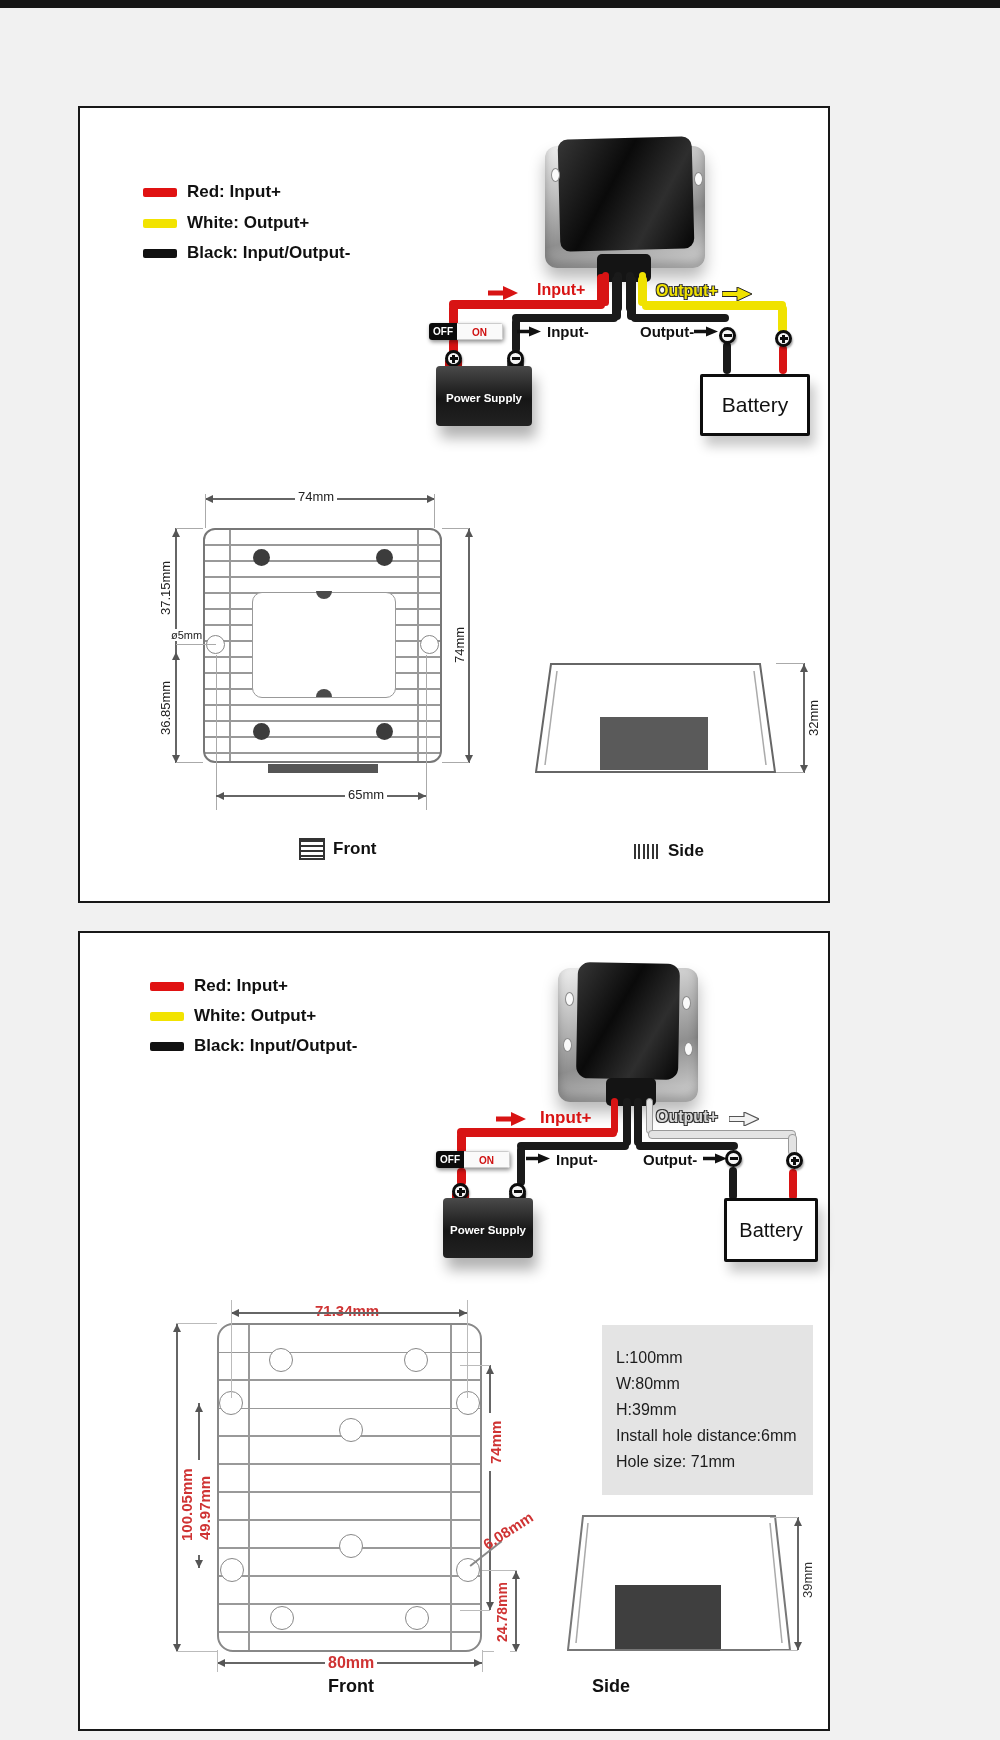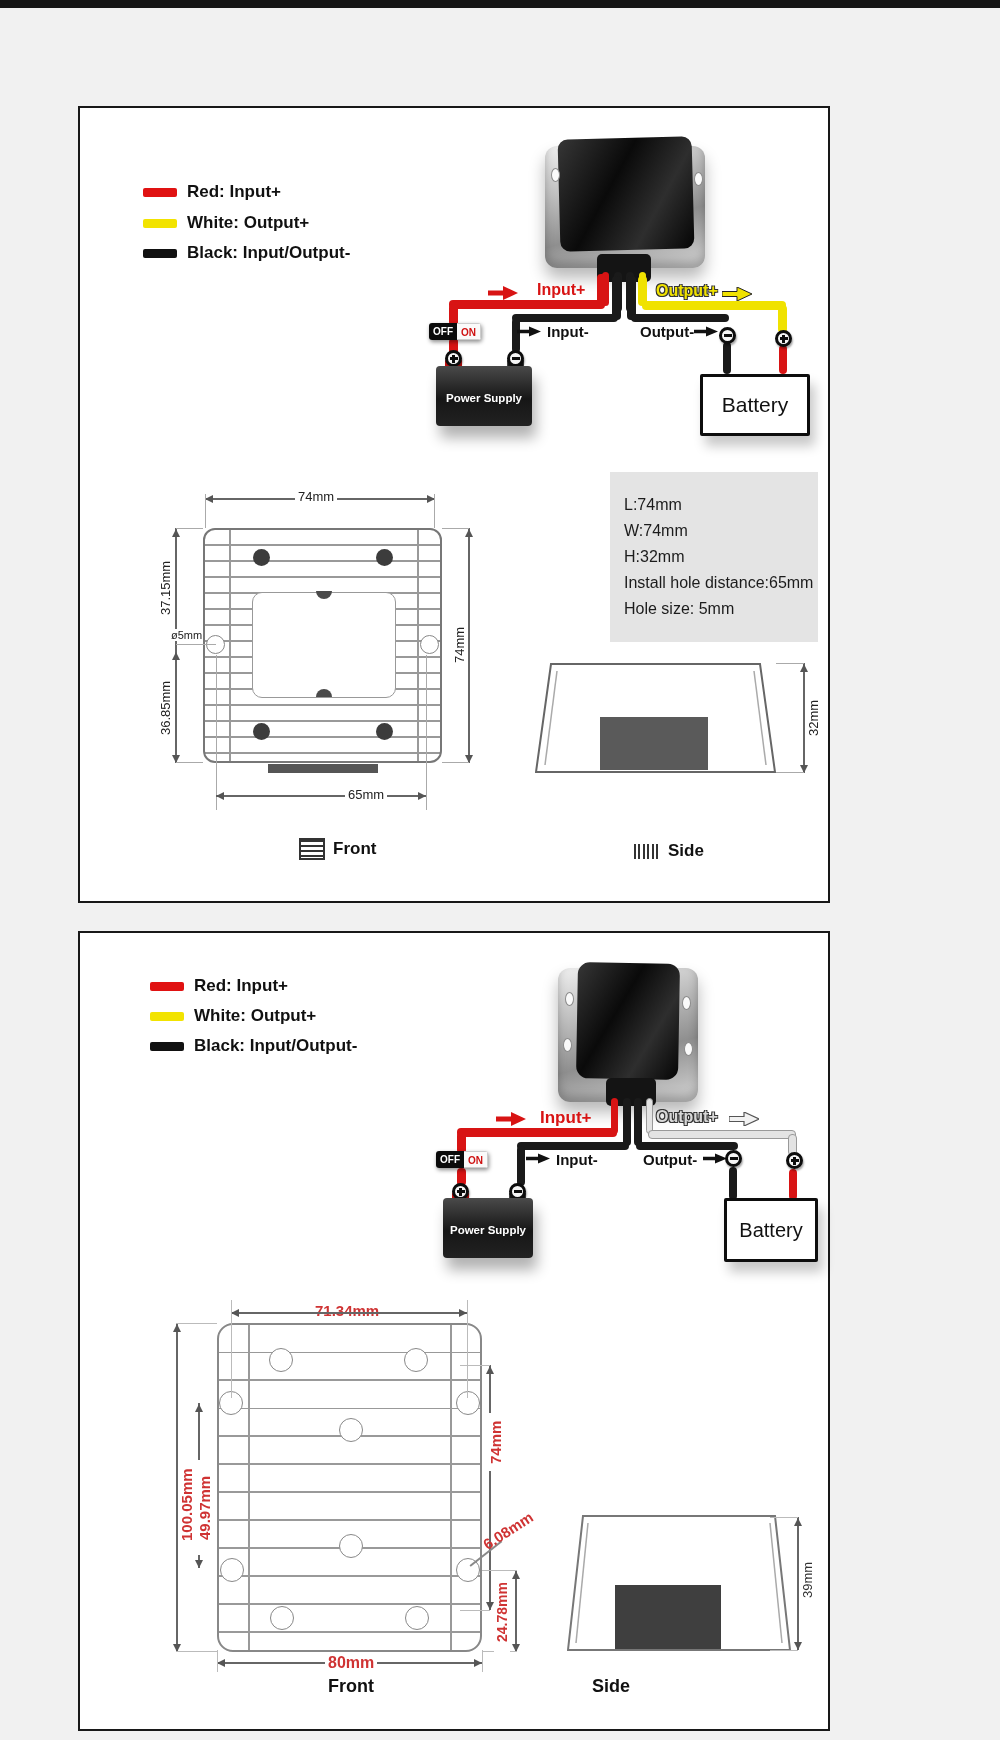--- a/index.html
+++ b/index.html
@@ -16,21 +16,21 @@
   .wire{position:absolute;border-radius:4px;}
   .wlabel{position:absolute;font-weight:bold;white-space:nowrap;}
   .outline-txt{text-shadow:-1px -1px 0 #333,1px -1px 0 #333,-1px 1px 0 #333,1px 1px 0 #333;}
   .term{position:absolute;width:17px;height:17px;border-radius:50%;background:#f5f5f5;
         border:3px solid #0d0d0d;box-sizing:border-box;box-shadow:1px 2px 2px rgba(0,0,0,.35);}
   .term::before{content:"";position:absolute;left:1.5px;right:1.5px;top:50%;margin-top:-1.25px;height:2.5px;background:#0d0d0d;}
   .term.plus::after{content:"";position:absolute;top:1.5px;bottom:1.5px;left:50%;margin-left:-1.25px;width:2.5px;background:#0d0d0d;}
   .switch{position:absolute;display:flex;border-radius:3px;overflow:hidden;font-size:10px;font-weight:bold;
           box-shadow:1px 2px 4px rgba(0,0,0,.45);line-height:17px;}
   .switch .off{background:#0b0b0b;color:#fff;padding:0 4px;}
-  .switch .on{background:#fafafa;color:#cf1111;padding:0 4px;border:1px solid #ccc;border-left:none;box-sizing:border-box;}
+  .switch .on{background:#fafafa;color:#cf1111;padding:0 15px;border:1px solid #ccc;border-left:none;box-sizing:border-box;}
   .devbox{position:absolute;border-radius:4px;background:linear-gradient(#4a4a4a,#161616 55%,#222);
           box-shadow:4px 12px 14px rgba(0,0,0,.3);color:#fff;text-align:center;}
   .battery{position:absolute;background:#fff;border:3px solid #0d0d0d;border-radius:2px;
            box-shadow:5px 10px 12px rgba(0,0,0,.22);display:flex;align-items:center;justify-content:center;
            font-size:21px;color:#111;}
   .dim{position:absolute;background:#666;}
   .dimtext{position:absolute;font-size:13px;color:#222;background:#fff;padding:0 3px;white-space:nowrap;}
   .vtext{position:absolute;writing-mode:vertical-rl;transform:rotate(180deg);text-align:center;
          font-size:13px;color:#222;background:#fff;white-space:nowrap;}
   .reddim{color:#cf3333;font-weight:bold;font-size:15px;}
@@ -173,27 +173,20 @@
   <div class="dim" style="left:442px;top:527.5px;width:27px;height:1px;background:#aaa;"></div>
   <div class="dim" style="left:442px;top:762px;width:27px;height:1px;background:#aaa;"></div>
   <div class="vtext" style="left:452px;top:617px;height:56px;">74mm</div>
   <div class="dim" style="left:215.5px;top:655px;width:1px;height:155px;background:#aaa;"></div>
   <div class="dim" style="left:425.5px;top:655px;width:1px;height:155px;background:#aaa;"></div>
   <div class="dim" style="left:216px;top:795px;width:210px;height:1.5px;"></div>
   <div class="ah left" style="left:216px;top:792px;"></div>
   <div class="ah right" style="left:418px;top:792px;"></div>
   <span class="dimtext" style="left:297px;top:787px;margin-left:48px;">65mm</span>
 
-  <div class="specbox" style="left:610px;top:472px;width:208px;height:170px;">
-    <div>L:74mm</div>
-    <div>W:74mm</div>
-    <div>H:32mm</div>
-    <div>Install hole distance:65mm</div>
-    <div>Hole size: 5mm</div>
-  </div>
 
   <svg class="a" style="left:535px;top:663px;" width="241" height="110" viewBox="0 0 241 110">
     <path d="M16 1 L225 1 L240 109 L1 109 Z" fill="#fff" stroke="#666" stroke-width="2"></path>
     <path d="M22 8 L10 102" fill="none" stroke="#aaa" stroke-width="1.5"></path>
     <path d="M219 8 L231 102" fill="none" stroke="#aaa" stroke-width="1.5"></path>
     <rect x="65" y="54" width="108" height="53" fill="#5a5a5a"></rect>
   </svg>
   <div class="dim" style="left:803px;top:663px;width:1.5px;height:110px;"></div>
   <div class="ah up" style="left:799.5px;top:664px;"></div>
   <div class="ah down" style="left:799.5px;top:765px;"></div>
@@ -323,20 +316,27 @@
   <div class="dim" style="left:482px;top:1651px;width:35px;height:1px;background:#bbb;"></div>
   <div class="vtext reddim" style="left:494px;top:1572px;height:80px;font-size:14px;">24.78mm</div>
   <div class="dim" style="left:217px;top:1662px;width:265px;height:1.5px;"></div>
   <div class="ah left" style="left:217px;top:1659px;"></div>
   <div class="ah right" style="left:474px;top:1659px;"></div>
   <div class="dim" style="left:216.5px;top:1650px;width:1px;height:22px;background:#bbb;"></div>
   <div class="dim" style="left:481.5px;top:1650px;width:1px;height:22px;background:#bbb;"></div>
   <span class="dimtext reddim" style="left:325px;top:1654px;font-size:16px;">80mm</span>
   <span class="viewlabel" style="left:328px;top:1676px;font-size:18px;">Front</span>
 
+  <div class="specbox" style="left:602px;top:1325px;width:211px;height:170px;">
+    <div>L:100mm</div>
+    <div>W:80mm</div>
+    <div>H:39mm</div>
+    <div>Install hole distance:6mm</div>
+    <div>Hole size: 71mm</div>
+  </div>
 
   <svg class="a" style="left:567px;top:1515px;" width="224" height="136" viewBox="0 0 224 136">
     <path d="M16 1 L208 1 L223 135 L1 135 Z" fill="#fff" stroke="#777" stroke-width="2"></path>
     <path d="M21 8 L9 128" fill="none" stroke="#aaa" stroke-width="1.5"></path>
     <path d="M203 8 L215 128" fill="none" stroke="#aaa" stroke-width="1.5"></path>
     <rect x="48" y="70" width="106" height="64" fill="#3f3f3f"></rect>
   </svg>
   <div class="dim" style="left:797px;top:1517px;width:1.5px;height:133px;"></div>
   <div class="ah up" style="left:793.5px;top:1518px;"></div>
   <div class="ah down" style="left:793.5px;top:1642px;"></div>

